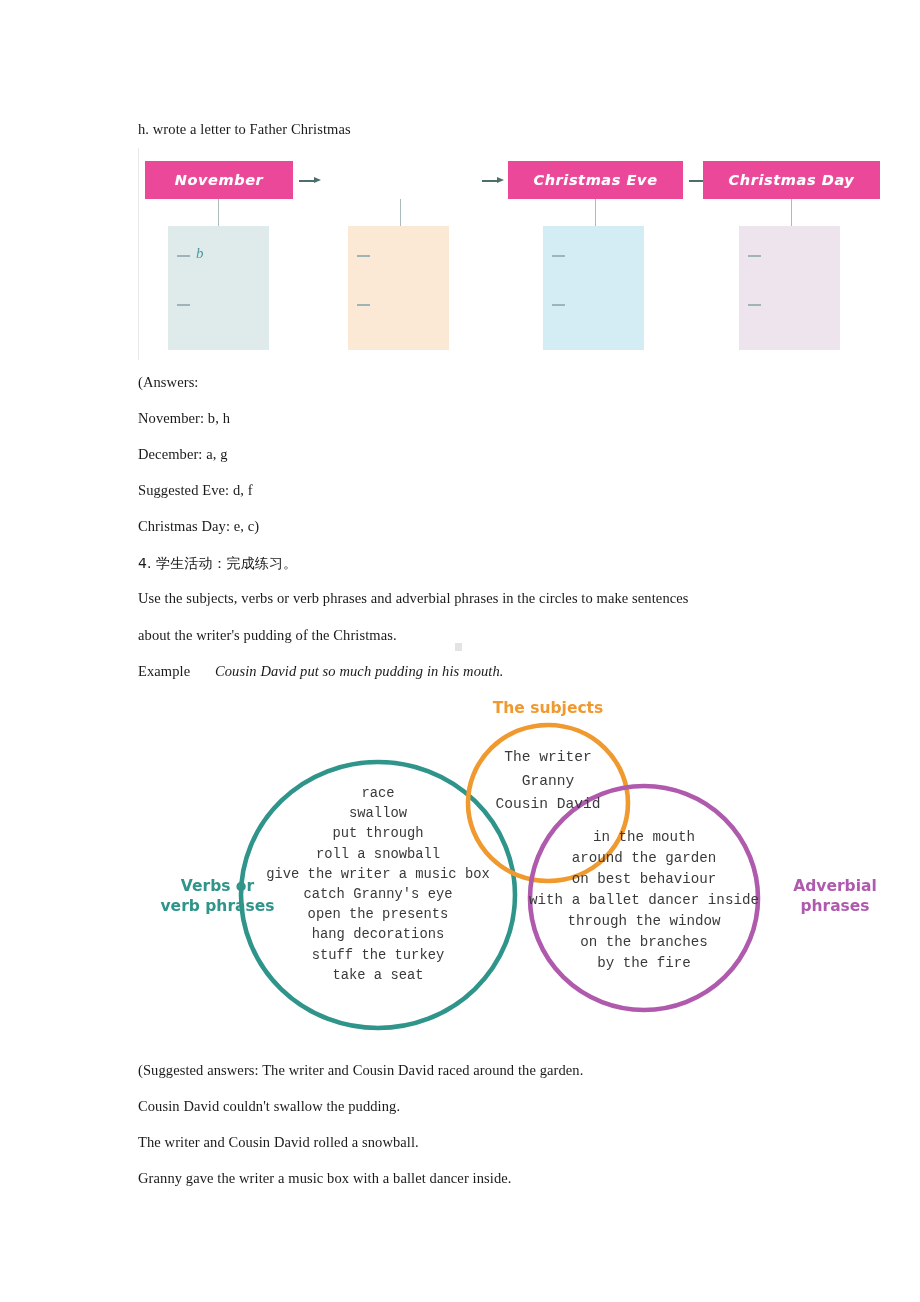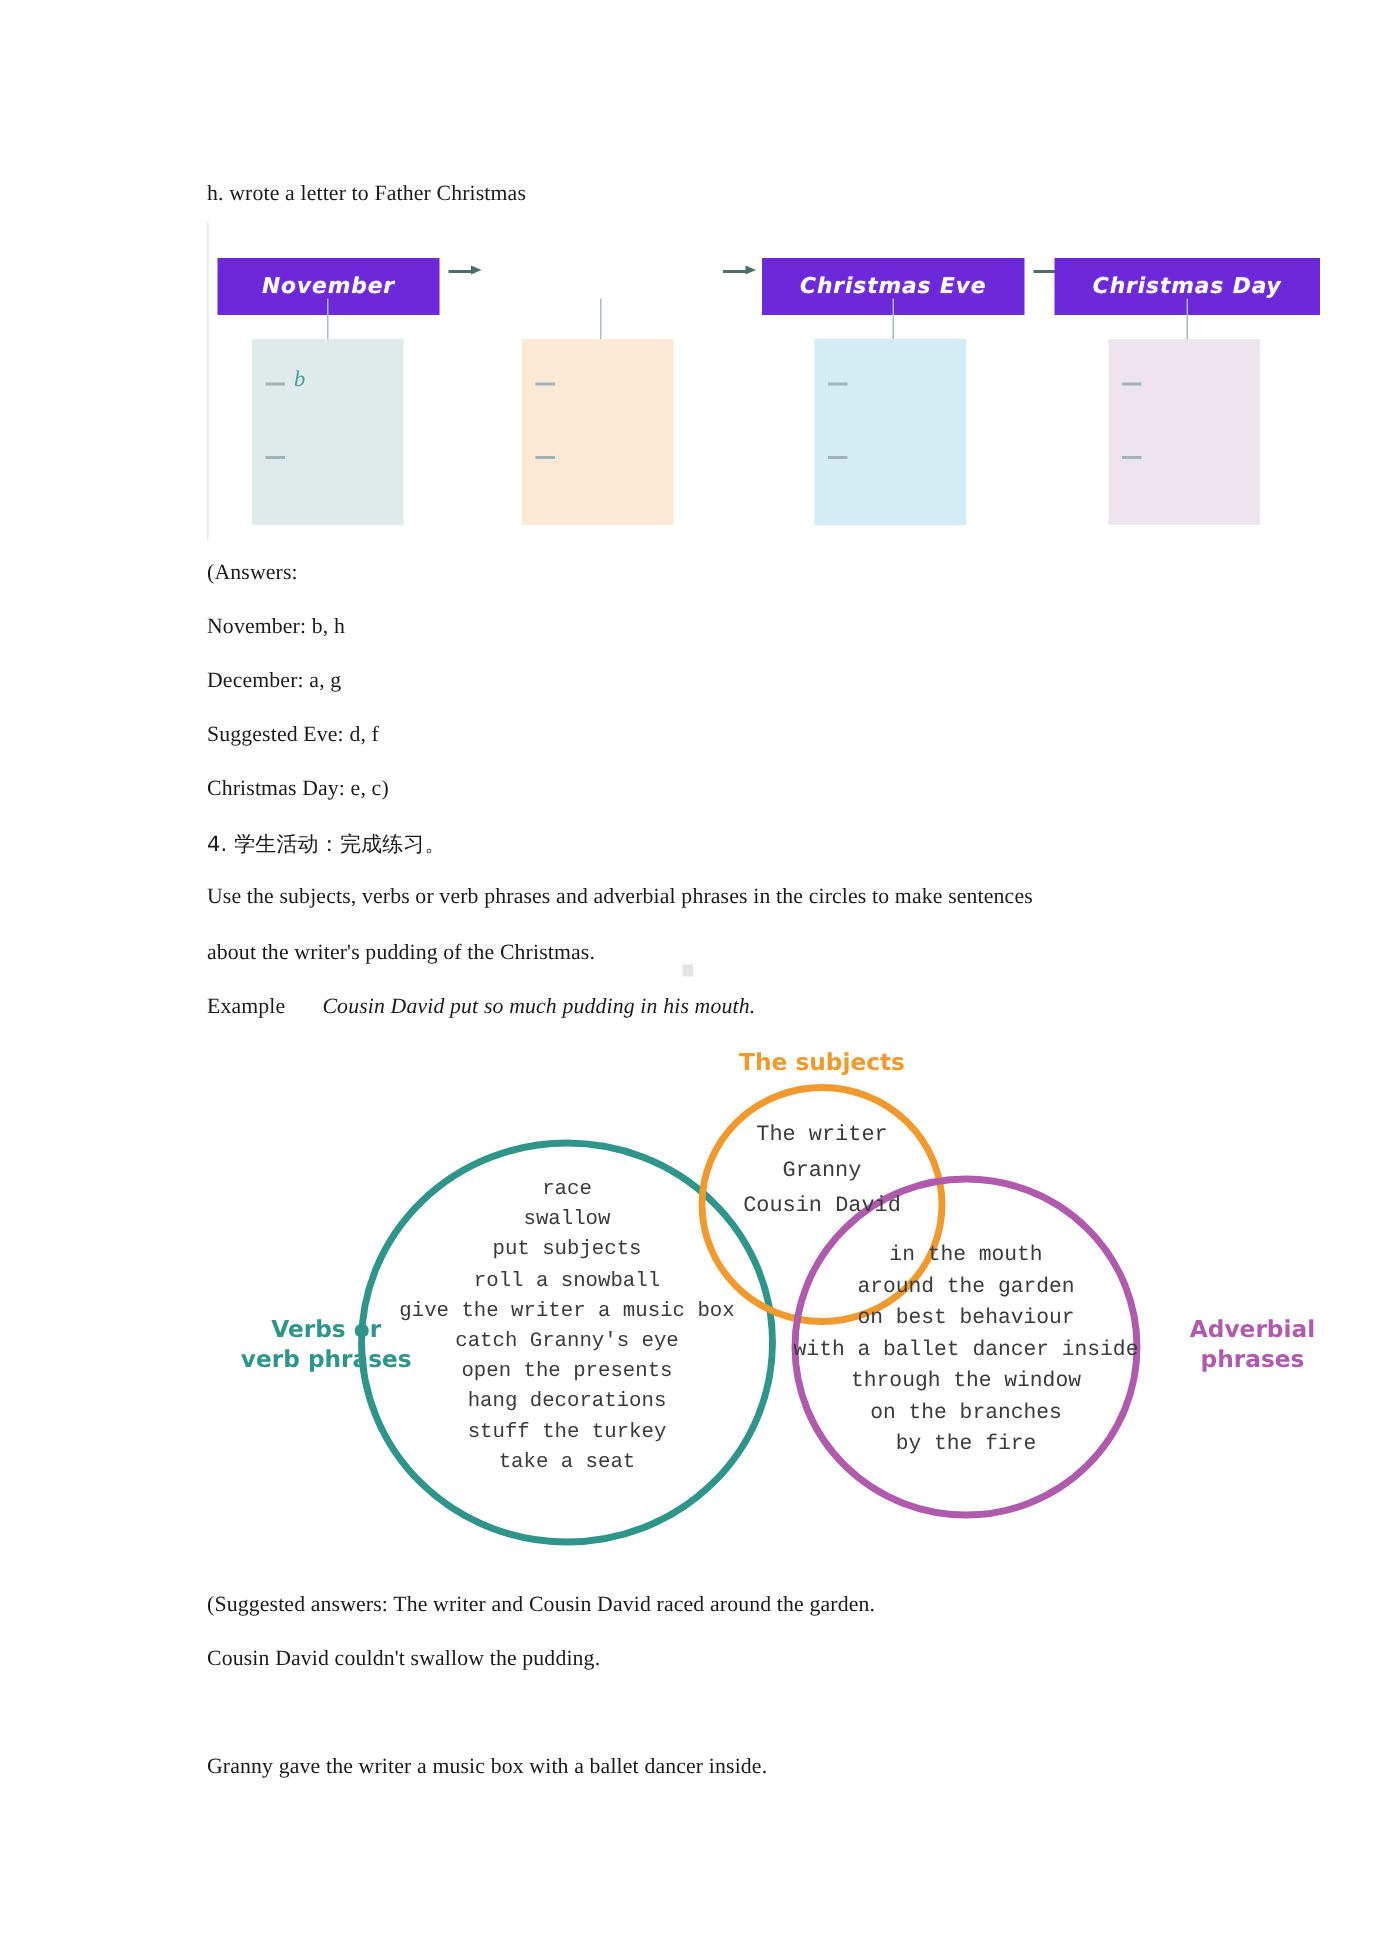--- a/index.html
+++ b/index.html
@@ -49,23 +49,23 @@
     height: 212px;
   }
   .timeline-rule {
     position: absolute;
     left: 0; top: 0;
     width: 1px; height: 212px;
     background: #e4e9ea;
   }
   .month-box {
     position: absolute;
-    top: 24px;
+    top: 13px;
     height: 38px;
-    background: #6d28d9;
+    background: #ec4899;
     display: flex;
     align-items: center;
     justify-content: center;
   }
   .month-label {
     color: #ffffff;
     font-family: "DejaVu Sans", "Liberation Sans", sans-serif;
     font-style: italic;
     font-weight: bold;
     font-size: 14.5px;
@@ -267,21 +267,21 @@
 
     <div class="list" id="subjects-list" style="left:308px; top:56px; width:180px;">
       <div>The writer</div>
       <div>Granny</div>
       <div>Cousin David</div>
     </div>
 
     <div class="list" id="verbs-list" style="left:78px; top:94px; width:300px;">
       <div>race</div>
       <div>swallow</div>
-      <div>put subjects</div>
+      <div>put through</div>
       <div>roll a snowball</div>
       <div>give the writer a music box</div>
       <div>catch Granny's eye</div>
       <div>open the presents</div>
       <div>hang decorations</div>
       <div>stuff the turkey</div>
       <div>take a seat</div>
     </div>
 
     <div class="list" id="adverbs-list" style="left:364px; top:137px; width:260px;">
@@ -290,15 +290,16 @@
       <div>on best behaviour</div>
       <div>with a ballet dancer inside</div>
       <div>through the window</div>
       <div>on the branches</div>
       <div>by the fire</div>
     </div>
   </div>
 
   <div class="para" style="top:1061px;">(Suggested answers: The writer and Cousin David raced around the garden.</div>
   <div class="para" style="top:1097px;">Cousin David couldn't swallow the pudding.</div>
+  <div class="para" style="top:1133px;">The writer and Cousin David rolled a snowball.</div>
   <div class="para" style="top:1169px;">Granny gave the writer a music box with a ballet dancer inside.</div>
 
 </div>
 
 </body></html>

